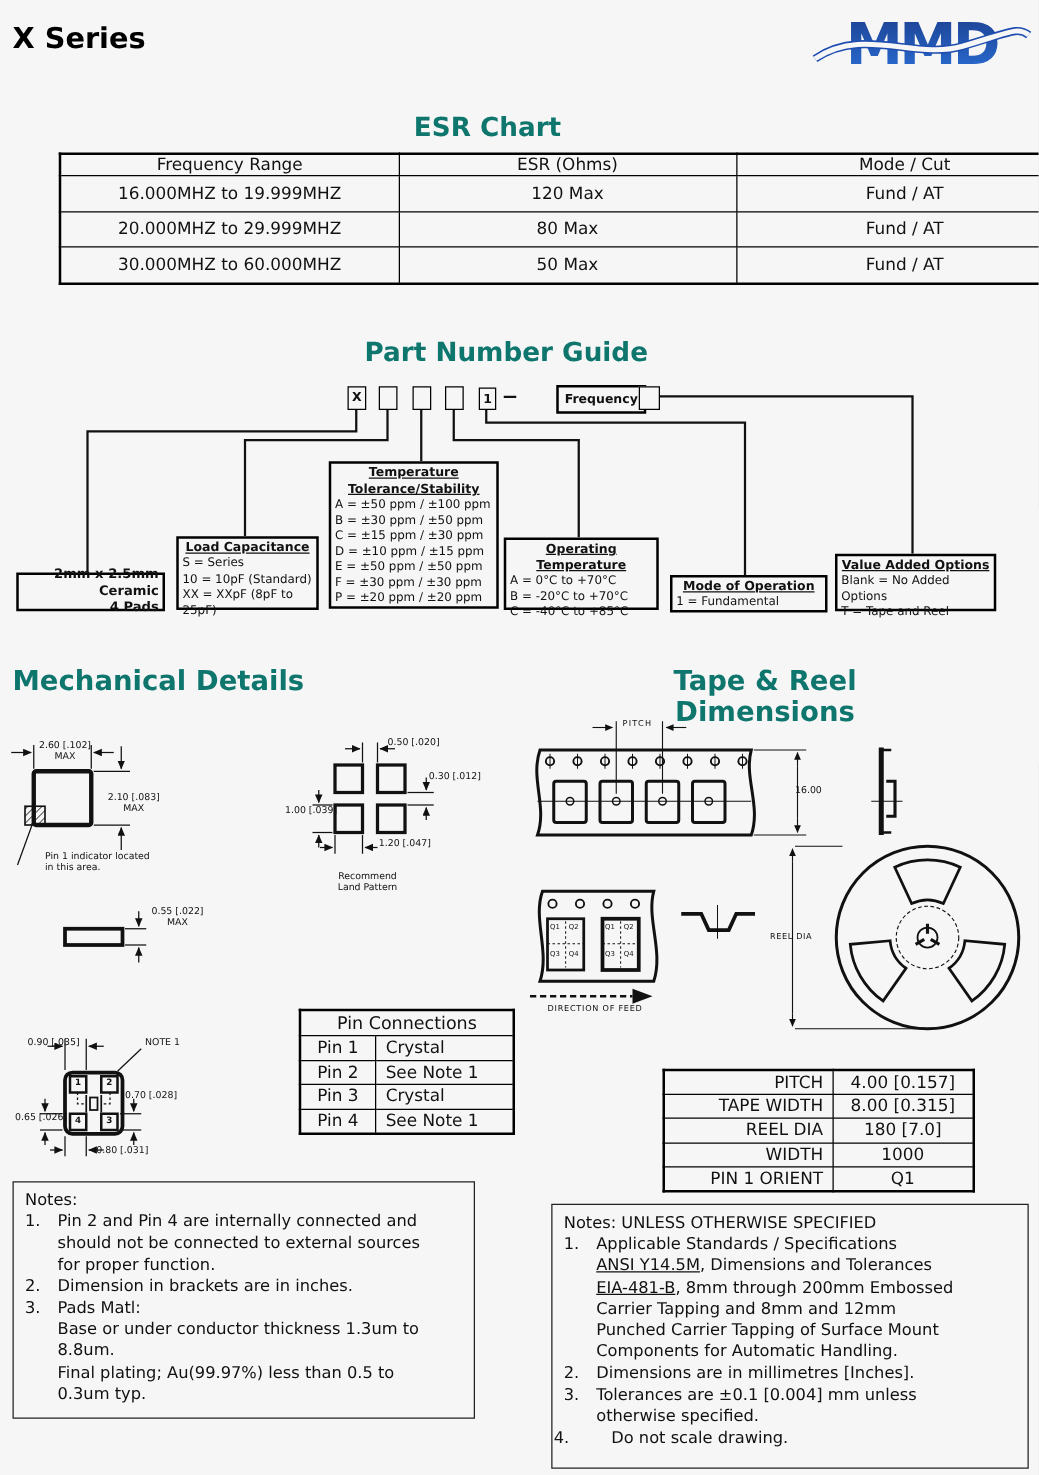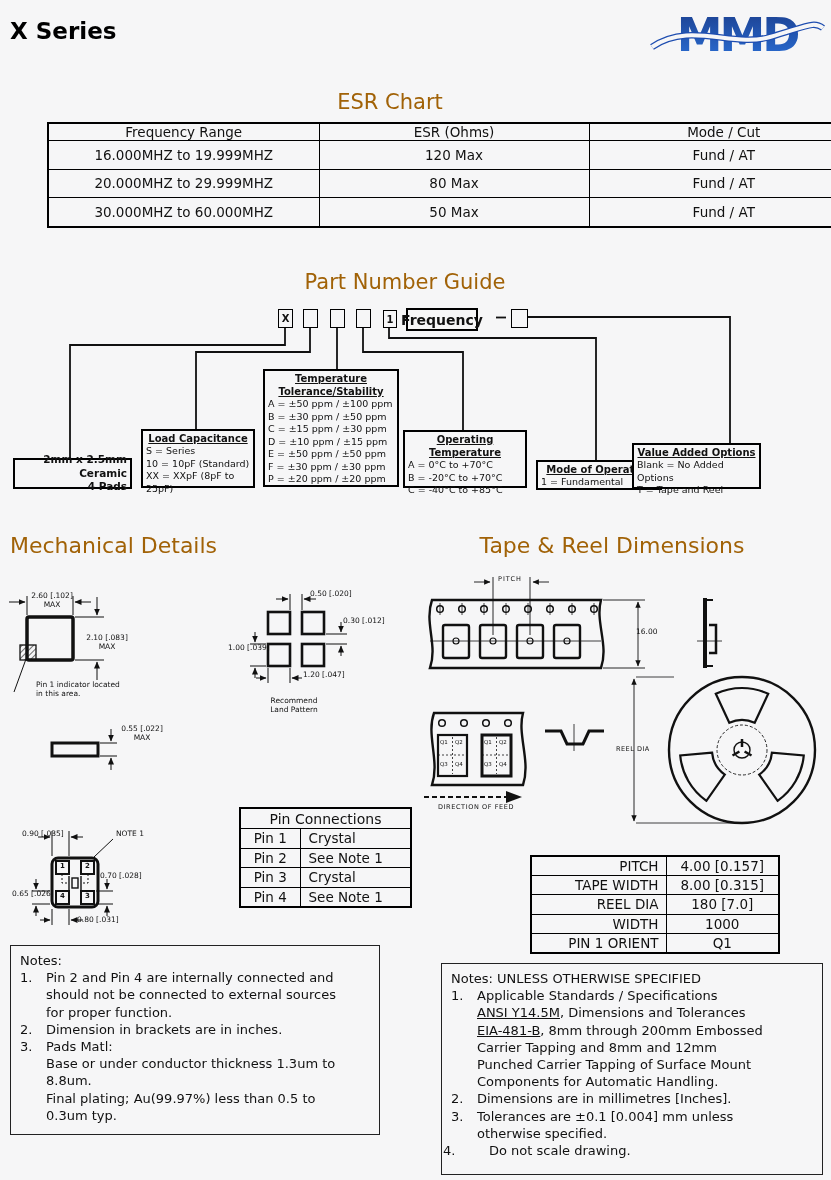--- a/index.html
+++ b/index.html
@@ -1,20 +1,20 @@
 <!DOCTYPE html>
 <html><head>
 <meta charset="utf-8">
 <style>
   html,body{margin:0;padding:0;background:#e9e9ec;}
   .page{position:relative;width:831px;height:1180px;background:#f6f6f7;
         font-family:"DejaVu Sans","Liberation Sans",sans-serif;color:#111;overflow:hidden;margin:0 auto;}
   .abs{position:absolute;}
   .doc-title{font-size:23px;font-weight:bold;color:#000;}
-  .sec-title{font-weight:normal;color:#a16207;font-size:21px;text-align:center;}
+  .sec-title{font-weight:bold;color:#0f766e;font-size:21px;text-align:center;}
   .sec-title.left{text-align:left;}
   
   table.grid{border-collapse:collapse;table-layout:fixed;background:transparent;margin-left:37px;}
   table.grid th,table.grid td{border:1.4px solid #000;font-weight:normal;font-size:13.5px;
         text-align:center;padding:0;overflow:hidden;}
   table.outer2{border:2px solid #000;}
   
   .pn-box{position:absolute;border:1.6px solid #000;font-weight:bold;font-size:10px;
         display:flex;align-items:center;justify-content:center;background:#f6f6f7;}
   .pn-desc{position:absolute;border:2px solid #000;font-size:9.5px;line-height:12.5px;
@@ -105,21 +105,21 @@
       <path d="M363,26 V52 H463 V130"></path>
       <path d="M389,26 V38 H596 V160"></path>
     </g>
   </svg>
 
   <div class="pn-box" style="left:278px;top:309px;width:13px;height:17px;">X</div>
   <div class="pn-box" style="left:303px;top:309px;width:13px;height:17px;"></div>
   <div class="pn-box" style="left:330px;top:309px;width:13px;height:17px;"></div>
   <div class="pn-box" style="left:356px;top:309px;width:13px;height:17px;"></div>
   <div class="pn-box" style="left:383px;top:310px;width:12px;height:16px;">1</div>
-  <div class="pn-box" style="left:406px;top:308px;width:68px;height:19px;font-size:14px;border-width:2px;">Frequency</div>
+  <div class="pn-box" style="left:445px;top:308px;width:68px;height:19px;font-size:10px;border-width:2px;">Frequency</div>
   <div class="pn-box" style="left:511px;top:309px;width:15px;height:17px;"></div>
 
   <div class="pn-desc" style="left:13px;top:458px;width:109px;height:25px;display:flex;align-items:center;justify-content:flex-end;">
     <span class="pn-ceramic">2mm x 2.5mm Ceramic
 4 Pads</span>
   </div>
 
   <div class="pn-desc" style="left:141px;top:429px;width:104px;height:53px;">
     <div class="hd">Load Capacitance</div>
     <div>S = Series</div>
@@ -144,21 +144,21 @@
     <div>A = 0°C to +70°C</div>
     <div>B = -20°C to +70°C</div>
     <div>C = -40°C to +85°C</div>
   </div>
 
   <div class="pn-desc" style="left:536px;top:460px;width:116px;height:24px;">
     <div class="hd">Mode of Operation</div>
     <div>1 = Fundamental</div>
   </div>
 
-  <div class="pn-desc" style="left:632px;top:443px;width:119px;height:40px;">
+  <div class="pn-desc" style="left:668px;top:443px;width:119px;height:40px;">
     <div class="hd">Value Added Options</div>
     <div>Blank = No Added Options</div>
     <div>T = Tape and Reel</div>
   </div>
 
   <div class="abs sec-title left" style="left:10px;top:533px;font-size:22px;">Mechanical Details</div>
   <div class="abs sec-title" style="left:464px;top:533px;width:296px;font-size:22px;">Tape &amp; Reel Dimensions</div>
 
   <svg style="left:0;top:565px;" width="420" height="400" viewBox="0 0 420 400">
     <defs>

